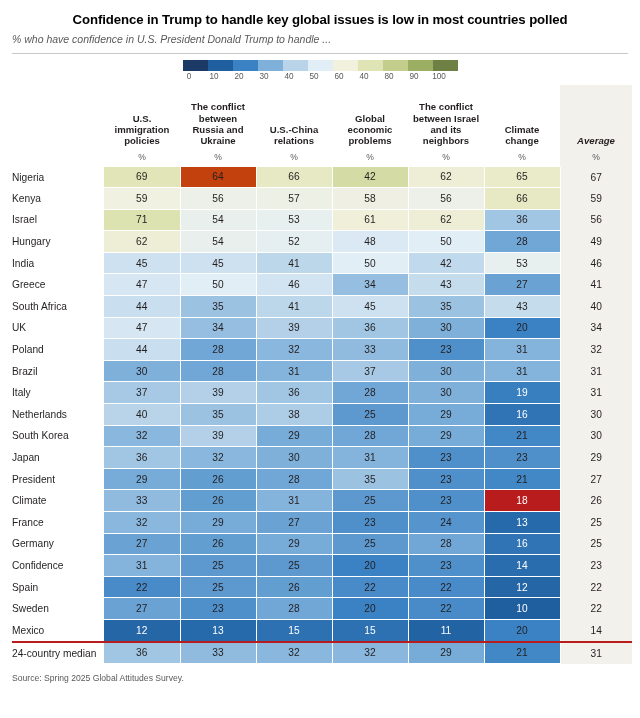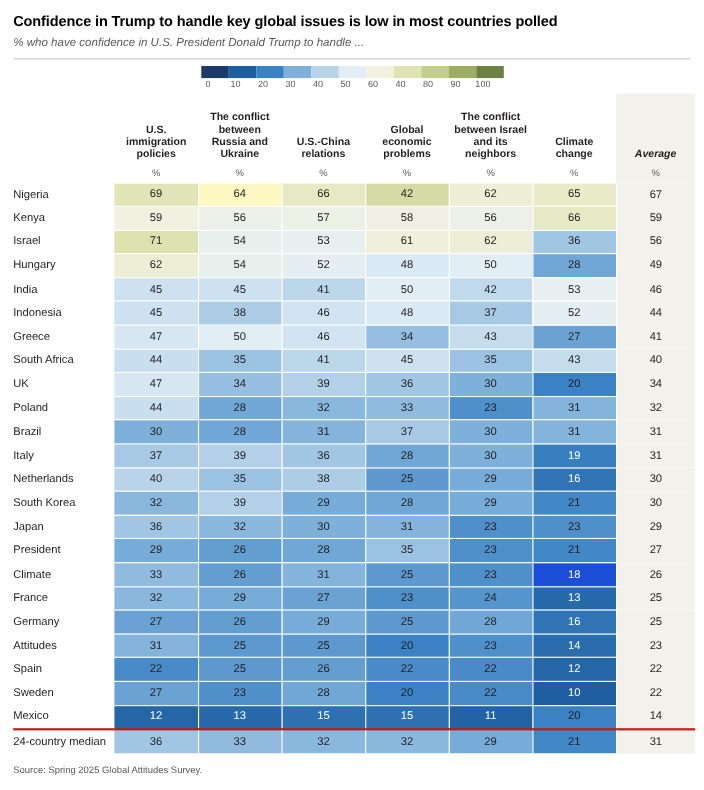--- a/index.html
+++ b/index.html
@@ -20,20 +20,21 @@
     box-sizing: border-box;
     width: 640px;
   }
   .title {
     font-size: 13.2px;
     font-weight: bold;
     line-height: 1.25;
     color: #000000;
     margin: 2px 0 4px 0;
     letter-spacing: -0.1px;
+    text-align: center;
   }
   .subtitle {
     font-size: 10.5px;
     font-style: italic;
     color: #58595b;
     margin-bottom: 8px;
   }
   .rule-top {
     border-top: 1px solid #c8c8c8;
     margin: 4px 0 6px 0;
@@ -210,21 +211,21 @@
           <th class="pct">%</th>
           <th class="pct">%</th>
           <th class="pct">%</th>
           <th class="pct pct-avg">%</th>
         </tr>
     </thead>
     <tbody id="body-rows">
         <tr>
           <td class="country">Nigeria</td>
           <td class="cell" style="background: rgb(225, 229, 184); color: rgb(35, 31, 32); border-right: 1px solid rgb(255, 255, 255); border-bottom: 1px solid rgb(255, 255, 255);">69</td>
-          <td class="cell" style="background: #fef9c3; color: rgb(35, 31, 32); border-right: 1px solid rgb(255, 255, 255); border-bottom: 1px solid rgb(255, 255, 255);">64</td>
+          <td class="cell" style="background: #c2410c; color: rgb(35, 31, 32); border-right: 1px solid rgb(255, 255, 255); border-bottom: 1px solid rgb(255, 255, 255);">64</td>
           <td class="cell" style="background: rgb(231, 233, 197); color: rgb(35, 31, 32); border-right: 1px solid rgb(255, 255, 255); border-bottom: 1px solid rgb(255, 255, 255);">66</td>
           <td class="cell" style="background: rgb(212, 219, 164); color: rgb(35, 31, 32); border-right: 1px solid rgb(255, 255, 255); border-bottom: 1px solid rgb(255, 255, 255);">42</td>
           <td class="cell" style="background: rgb(238, 238, 214); color: rgb(35, 31, 32); border-right: 1px solid rgb(255, 255, 255); border-bottom: 1px solid rgb(255, 255, 255);">62</td>
           <td class="cell" style="background: rgb(233, 235, 201); color: rgb(35, 31, 32); border-right: 1px solid rgb(255, 255, 255); border-bottom: 1px solid rgb(255, 255, 255);">65</td>
           <td class="avg">67</td>
         </tr>
         <tr>
           <td class="country">Kenya</td>
           <td class="cell" style="background: rgb(240, 241, 224); color: rgb(35, 31, 32); border-right: 1px solid rgb(255, 255, 255); border-bottom: 1px solid rgb(255, 255, 255);">59</td>
           <td class="cell" style="background: rgb(236, 240, 232); color: rgb(35, 31, 32); border-right: 1px solid rgb(255, 255, 255); border-bottom: 1px solid rgb(255, 255, 255);">56</td>
@@ -258,30 +259,20 @@
           <td class="country">India</td>
           <td class="cell" style="background: rgb(206, 225, 240); color: rgb(35, 31, 32); border-right: 1px solid rgb(255, 255, 255); border-bottom: 1px solid rgb(255, 255, 255);">45</td>
           <td class="cell" style="background: rgb(206, 225, 240); color: rgb(35, 31, 32); border-right: 1px solid rgb(255, 255, 255); border-bottom: 1px solid rgb(255, 255, 255);">45</td>
           <td class="cell" style="background: rgb(189, 215, 234); color: rgb(35, 31, 32); border-right: 1px solid rgb(255, 255, 255); border-bottom: 1px solid rgb(255, 255, 255);">41</td>
           <td class="cell" style="background: rgb(226, 238, 246); color: rgb(35, 31, 32); border-right: 1px solid rgb(255, 255, 255); border-bottom: 1px solid rgb(255, 255, 255);">50</td>
           <td class="cell" style="background: rgb(193, 217, 236); color: rgb(35, 31, 32); border-right: 1px solid rgb(255, 255, 255); border-bottom: 1px solid rgb(255, 255, 255);">42</td>
           <td class="cell" style="background: rgb(231, 239, 239); color: rgb(35, 31, 32); border-right: 1px solid rgb(255, 255, 255); border-bottom: 1px solid rgb(255, 255, 255);">53</td>
           <td class="avg">46</td>
         </tr>
         <tr>
-          <td class="country">Indonesia</td>
-          <td class="cell" style="background: rgb(206, 225, 240); color: rgb(35, 31, 32); border-right: 1px solid rgb(255, 255, 255); border-bottom: 1px solid rgb(255, 255, 255);">45</td>
-          <td class="cell" style="background: rgb(173, 205, 230); color: rgb(35, 31, 32); border-right: 1px solid rgb(255, 255, 255); border-bottom: 1px solid rgb(255, 255, 255);">38</td>
-          <td class="cell" style="background: rgb(210, 228, 241); color: rgb(35, 31, 32); border-right: 1px solid rgb(255, 255, 255); border-bottom: 1px solid rgb(255, 255, 255);">46</td>
-          <td class="cell" style="background: rgb(218, 233, 243); color: rgb(35, 31, 32); border-right: 1px solid rgb(255, 255, 255); border-bottom: 1px solid rgb(255, 255, 255);">48</td>
-          <td class="cell" style="background: rgb(167, 201, 229); color: rgb(35, 31, 32); border-right: 1px solid rgb(255, 255, 255); border-bottom: 1px solid rgb(255, 255, 255);">37</td>
-          <td class="cell" style="background: rgb(229, 239, 241); color: rgb(35, 31, 32); border-right: 1px solid rgb(255, 255, 255); border-bottom: 1px solid rgb(255, 255, 255);">52</td>
-          <td class="avg">44</td>
-        </tr>
-        <tr>
           <td class="country">Greece</td>
           <td class="cell" style="background: rgb(214, 230, 242); color: rgb(35, 31, 32); border-right: 1px solid rgb(255, 255, 255); border-bottom: 1px solid rgb(255, 255, 255);">47</td>
           <td class="cell" style="background: rgb(226, 238, 246); color: rgb(35, 31, 32); border-right: 1px solid rgb(255, 255, 255); border-bottom: 1px solid rgb(255, 255, 255);">50</td>
           <td class="cell" style="background: rgb(210, 228, 241); color: rgb(35, 31, 32); border-right: 1px solid rgb(255, 255, 255); border-bottom: 1px solid rgb(255, 255, 255);">46</td>
           <td class="cell" style="background: rgb(150, 190, 224); color: rgb(35, 31, 32); border-right: 1px solid rgb(255, 255, 255); border-bottom: 1px solid rgb(255, 255, 255);">34</td>
           <td class="cell" style="background: rgb(197, 220, 237); color: rgb(35, 31, 32); border-right: 1px solid rgb(255, 255, 255); border-bottom: 1px solid rgb(255, 255, 255);">43</td>
           <td class="cell" style="background: rgb(106, 162, 211); color: rgb(35, 31, 32); border-right: 1px solid rgb(255, 255, 255); border-bottom: 1px solid rgb(255, 255, 255);">27</td>
           <td class="avg">41</td>
         </tr>
         <tr>
@@ -374,21 +365,21 @@
           <td class="cell" style="background: rgb(66, 135, 198); color: rgb(35, 31, 32); border-right: 1px solid rgb(255, 255, 255); border-bottom: 1px solid rgb(255, 255, 255);">21</td>
           <td class="avg">27</td>
         </tr>
         <tr>
           <td class="country">Climate</td>
           <td class="cell" style="background: rgb(144, 187, 223); color: rgb(35, 31, 32); border-right: 1px solid rgb(255, 255, 255); border-bottom: 1px solid rgb(255, 255, 255);">33</td>
           <td class="cell" style="background: rgb(99, 158, 209); color: rgb(35, 31, 32); border-right: 1px solid rgb(255, 255, 255); border-bottom: 1px solid rgb(255, 255, 255);">26</td>
           <td class="cell" style="background: rgb(132, 180, 220); color: rgb(35, 31, 32); border-right: 1px solid rgb(255, 255, 255); border-bottom: 1px solid rgb(255, 255, 255);">31</td>
           <td class="cell" style="background: rgb(93, 153, 207); color: rgb(35, 31, 32); border-right: 1px solid rgb(255, 255, 255); border-bottom: 1px solid rgb(255, 255, 255);">25</td>
           <td class="cell" style="background: rgb(79, 144, 203); color: rgb(35, 31, 32); border-right: 1px solid rgb(255, 255, 255); border-bottom: 1px solid rgb(255, 255, 255);">23</td>
-          <td class="cell" style="background: #1d4ed8; color: rgb(255, 255, 255); border-right: 1px solid rgb(255, 255, 255); border-bottom: 1px solid rgb(255, 255, 255);">18</td>
+          <td class="cell" style="background: #b91c1c; color: rgb(255, 255, 255); border-right: 1px solid rgb(255, 255, 255); border-bottom: 1px solid rgb(255, 255, 255);">18</td>
           <td class="avg">26</td>
         </tr>
         <tr>
           <td class="country">France</td>
           <td class="cell" style="background: rgb(138, 183, 221); color: rgb(35, 31, 32); border-right: 1px solid rgb(255, 255, 255); border-bottom: 1px solid rgb(255, 255, 255);">32</td>
           <td class="cell" style="background: rgb(119, 171, 216); color: rgb(35, 31, 32); border-right: 1px solid rgb(255, 255, 255); border-bottom: 1px solid rgb(255, 255, 255);">29</td>
           <td class="cell" style="background: rgb(106, 162, 211); color: rgb(35, 31, 32); border-right: 1px solid rgb(255, 255, 255); border-bottom: 1px solid rgb(255, 255, 255);">27</td>
           <td class="cell" style="background: rgb(79, 144, 203); color: rgb(35, 31, 32); border-right: 1px solid rgb(255, 255, 255); border-bottom: 1px solid rgb(255, 255, 255);">23</td>
           <td class="cell" style="background: rgb(86, 148, 205); color: rgb(35, 31, 32); border-right: 1px solid rgb(255, 255, 255); border-bottom: 1px solid rgb(255, 255, 255);">24</td>
           <td class="cell" style="background: rgb(39, 106, 171); color: rgb(255, 255, 255); border-right: 1px solid rgb(255, 255, 255); border-bottom: 1px solid rgb(255, 255, 255);">13</td>
@@ -398,21 +389,21 @@
           <td class="country">Germany</td>
           <td class="cell" style="background: rgb(106, 162, 211); color: rgb(35, 31, 32); border-right: 1px solid rgb(255, 255, 255); border-bottom: 1px solid rgb(255, 255, 255);">27</td>
           <td class="cell" style="background: rgb(99, 158, 209); color: rgb(35, 31, 32); border-right: 1px solid rgb(255, 255, 255); border-bottom: 1px solid rgb(255, 255, 255);">26</td>
           <td class="cell" style="background: rgb(119, 171, 216); color: rgb(35, 31, 32); border-right: 1px solid rgb(255, 255, 255); border-bottom: 1px solid rgb(255, 255, 255);">29</td>
           <td class="cell" style="background: rgb(93, 153, 207); color: rgb(35, 31, 32); border-right: 1px solid rgb(255, 255, 255); border-bottom: 1px solid rgb(255, 255, 255);">25</td>
           <td class="cell" style="background: rgb(113, 167, 214); color: rgb(35, 31, 32); border-right: 1px solid rgb(255, 255, 255); border-bottom: 1px solid rgb(255, 255, 255);">28</td>
           <td class="cell" style="background: rgb(48, 116, 182); color: rgb(255, 255, 255); border-right: 1px solid rgb(255, 255, 255); border-bottom: 1px solid rgb(255, 255, 255);">16</td>
           <td class="avg">25</td>
         </tr>
         <tr>
-          <td class="country">Attitudes</td>
+          <td class="country">Confidence</td>
           <td class="cell" style="background: rgb(132, 180, 220); color: rgb(35, 31, 32); border-right: 1px solid rgb(255, 255, 255); border-bottom: 1px solid rgb(255, 255, 255);">31</td>
           <td class="cell" style="background: rgb(93, 153, 207); color: rgb(35, 31, 32); border-right: 1px solid rgb(255, 255, 255); border-bottom: 1px solid rgb(255, 255, 255);">25</td>
           <td class="cell" style="background: rgb(93, 153, 207); color: rgb(35, 31, 32); border-right: 1px solid rgb(255, 255, 255); border-bottom: 1px solid rgb(255, 255, 255);">25</td>
           <td class="cell" style="background: rgb(59, 130, 196); color: rgb(35, 31, 32); border-right: 1px solid rgb(255, 255, 255); border-bottom: 1px solid rgb(255, 255, 255);">20</td>
           <td class="cell" style="background: rgb(79, 144, 203); color: rgb(35, 31, 32); border-right: 1px solid rgb(255, 255, 255); border-bottom: 1px solid rgb(255, 255, 255);">23</td>
           <td class="cell" style="background: rgb(42, 109, 174); color: rgb(255, 255, 255); border-right: 1px solid rgb(255, 255, 255); border-bottom: 1px solid rgb(255, 255, 255);">14</td>
           <td class="avg">23</td>
         </tr>
         <tr>
           <td class="country">Spain</td>

